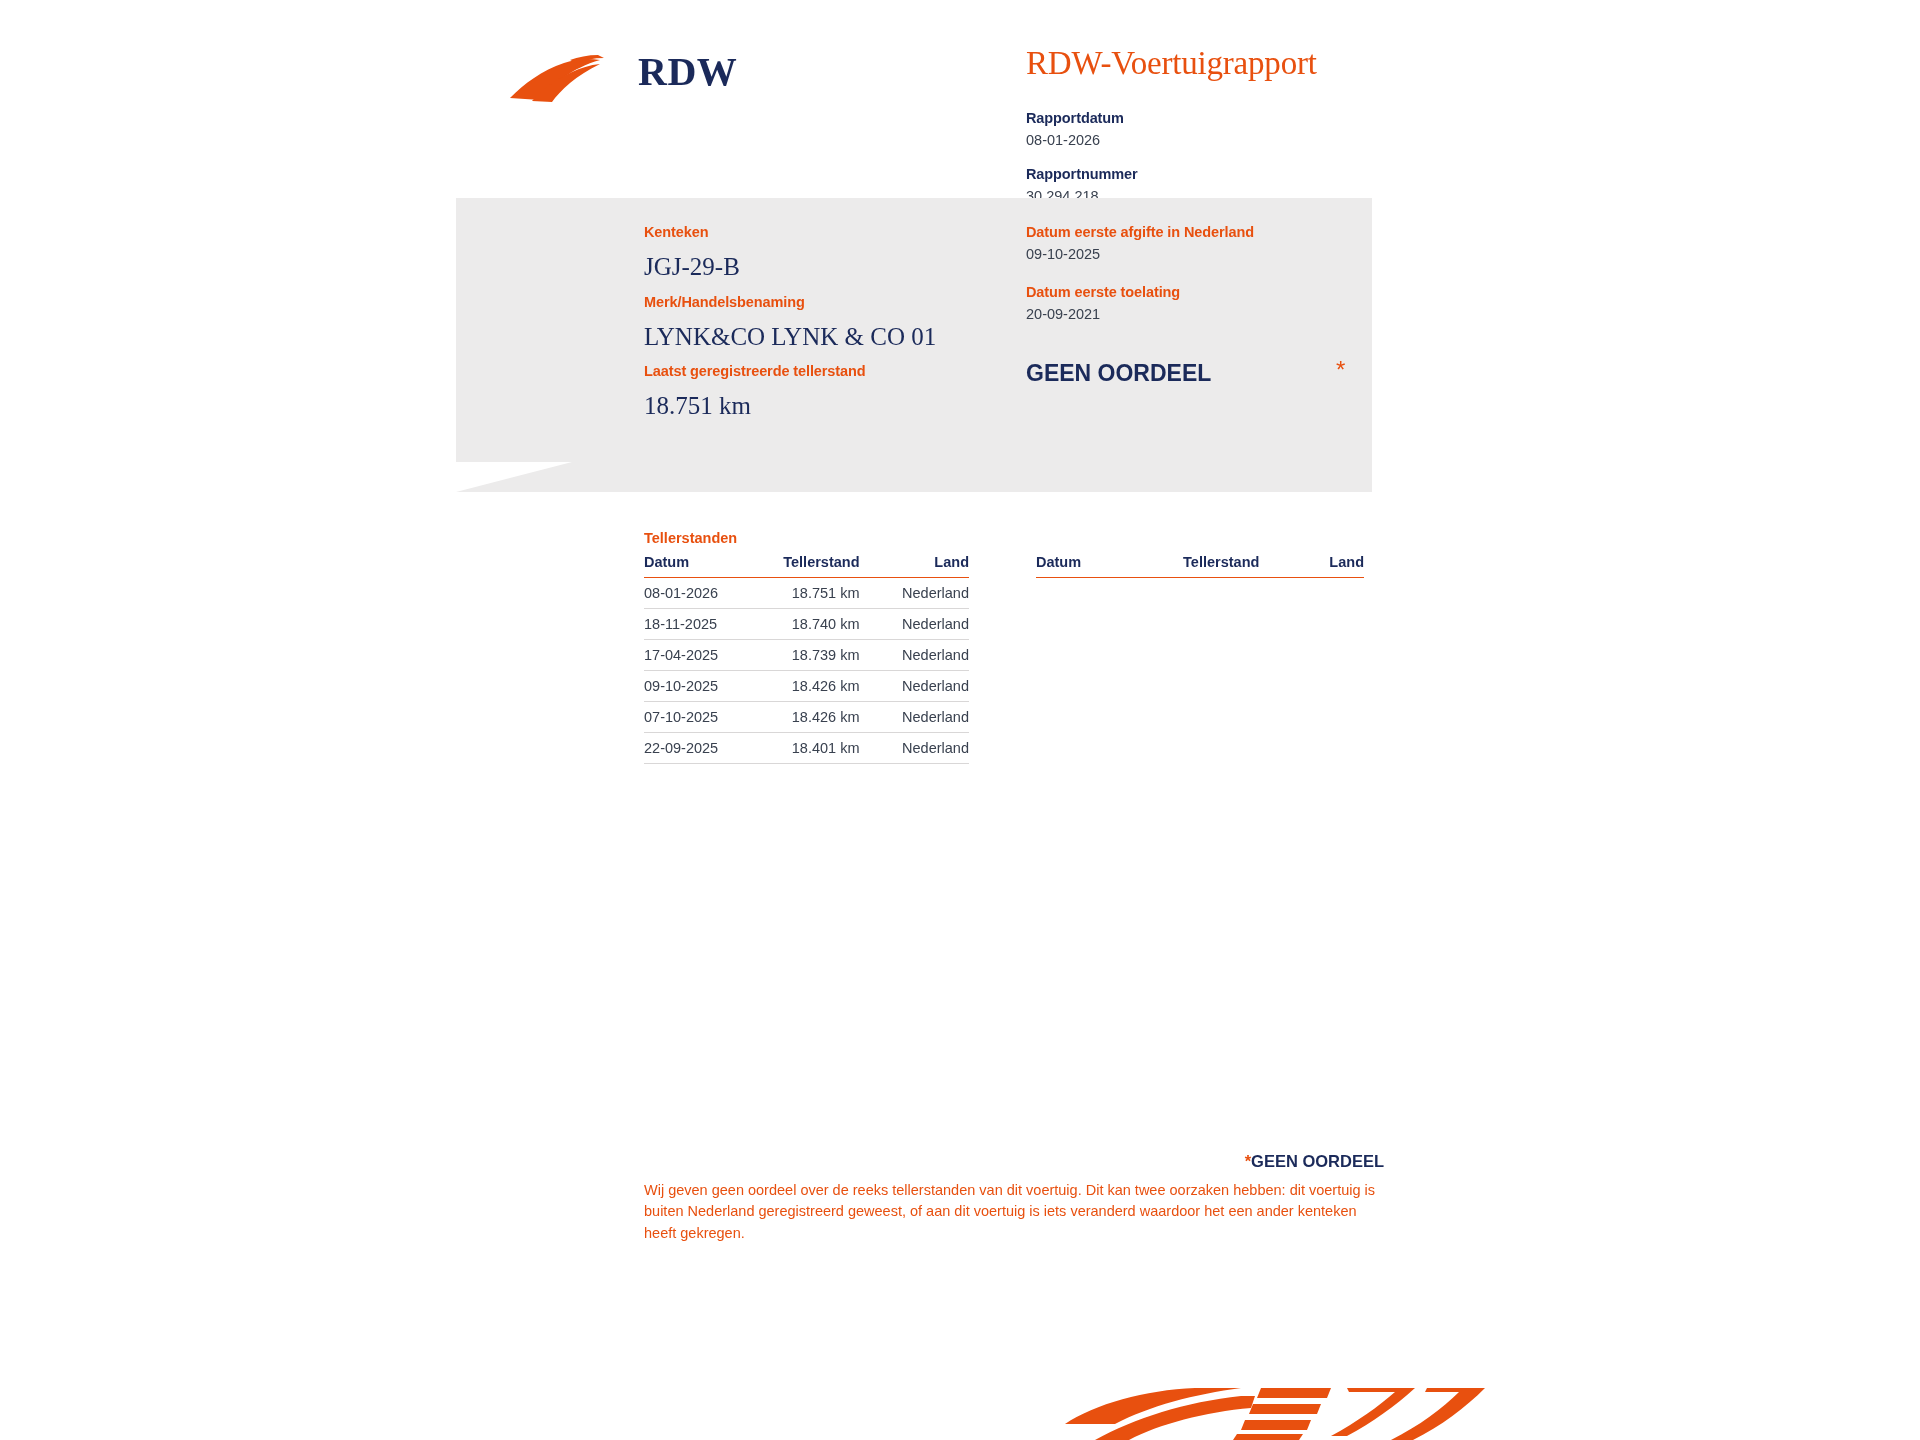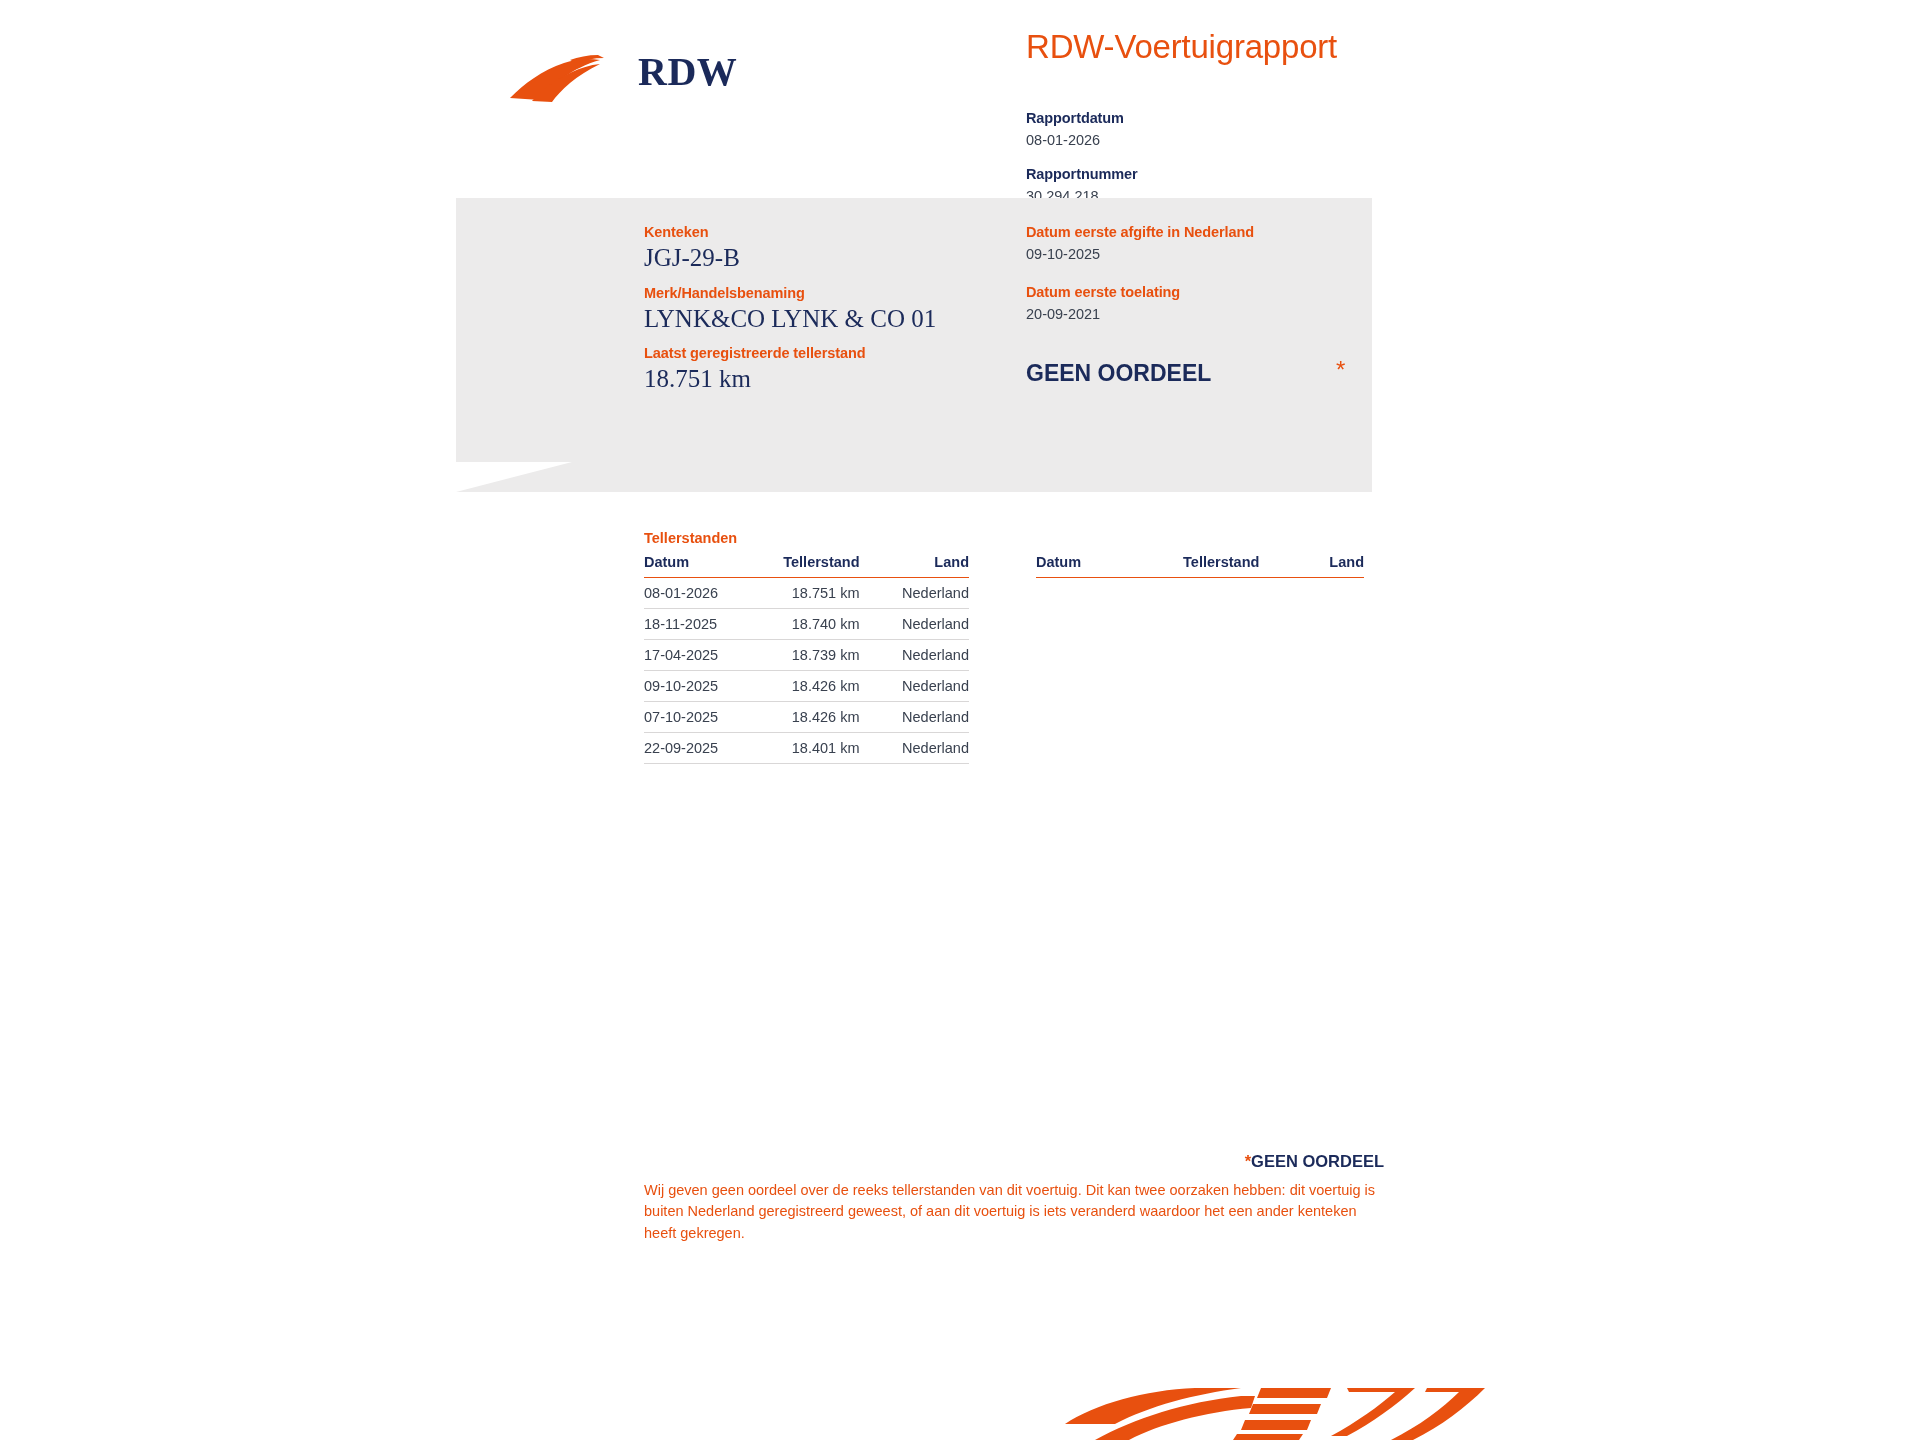--- a/index.html
+++ b/index.html
@@ -45,22 +45,22 @@
     font-family: "Liberation Serif", serif;
     font-size: 40px;
     font-weight: 700;
     letter-spacing: 0.5px;
     color: #1b2a5a;
   }
 
   .report-title {
     position: absolute;
     left: 1026px;
-    top: 28px;
-    font-family: Liberation Sans, sans-serif;
+    top: 45px;
+    font-family: Liberation Serif, serif;
     font-size: 33px;
     color: #e8500f;
     letter-spacing: -0.2px;
   }
 
   .meta {
     position: absolute;
     left: 1026px;
     top: 110px;
     display: flex;
@@ -109,21 +109,21 @@
     color: #e8500f;
     font-size: 14.5px;
     font-weight: 700;
     letter-spacing: -0.1px;
   }
   .field-value-big {
     color: #1b2a5a;
     font-family: "Liberation Serif", serif;
     font-size: 25px;
     line-height: 1.18;
-    margin-top: 3px;
+    margin-top: 12px;
     margin-bottom: 12px;
   }
   .field-value-small {
     color: #39414f;
     font-size: 14.5px;
     margin-top: 6px;
     margin-bottom: 22px;
   }
 
   .verdict {

